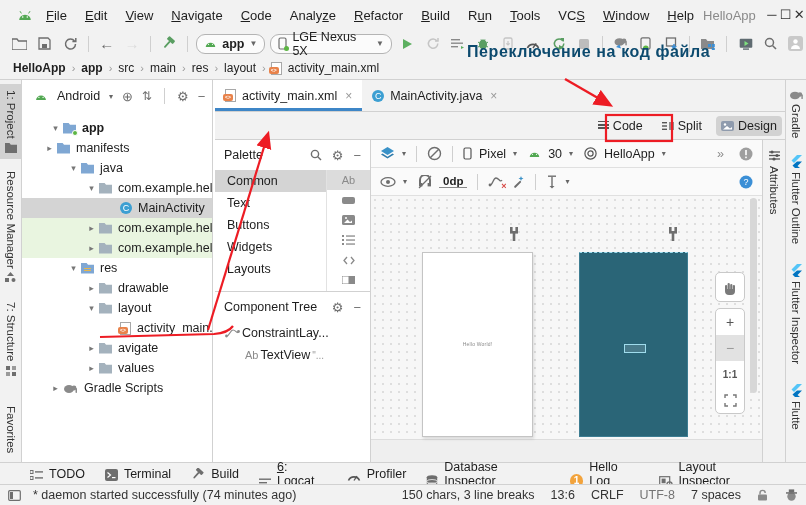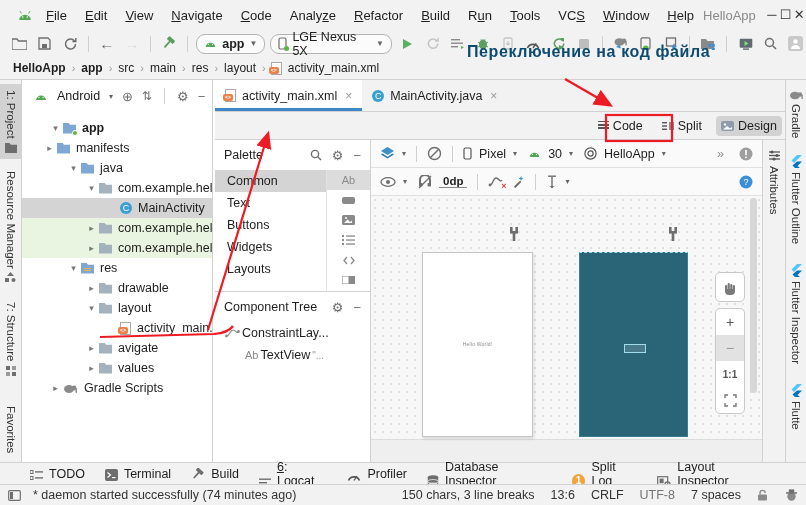--- a/index.html
+++ b/index.html
@@ -861,21 +861,21 @@
           <path d="M0.8 2.3 v8.4 a5.2 2 0 0 0 10.4 0 V2.3" fill="#6e6e6e"></path>
           <ellipse cx="6" cy="6.5" rx="5.2" ry="2" fill="none" stroke="#f2f2f2" stroke-width=".8"></ellipse>
           <ellipse cx="6" cy="10" rx="5.2" ry="2" fill="none" stroke="#f2f2f2" stroke-width=".8"></ellipse>
         </svg>
       </span>
     <span>Database Inspector</span>
   </span>
   <span class="bb bb-right">
     <span class="bb">
       <span class="badge">1</span>
-      <span>Split Log</span>
+      <span>Hello Log</span>
     </span>
     <span class="bb">
       <span>
           <svg width="14" height="12">
             <rect x="0.7" y="0.7" width="10" height="8.5" fill="none" stroke="#6e6e6e" stroke-width="1.2"></rect>
             <rect x="2.6" y="2.6" width="4" height="4.6" fill="#6e6e6e"></rect>
             <circle cx="10.5" cy="8.5" r="2.6" fill="none" stroke="#6e6e6e" stroke-width="1.2"></circle>
             <line x1="12.3" y1="10.3" x2="14" y2="12" stroke="#6e6e6e" stroke-width="1.2"></line>
           </svg>
         </span>

